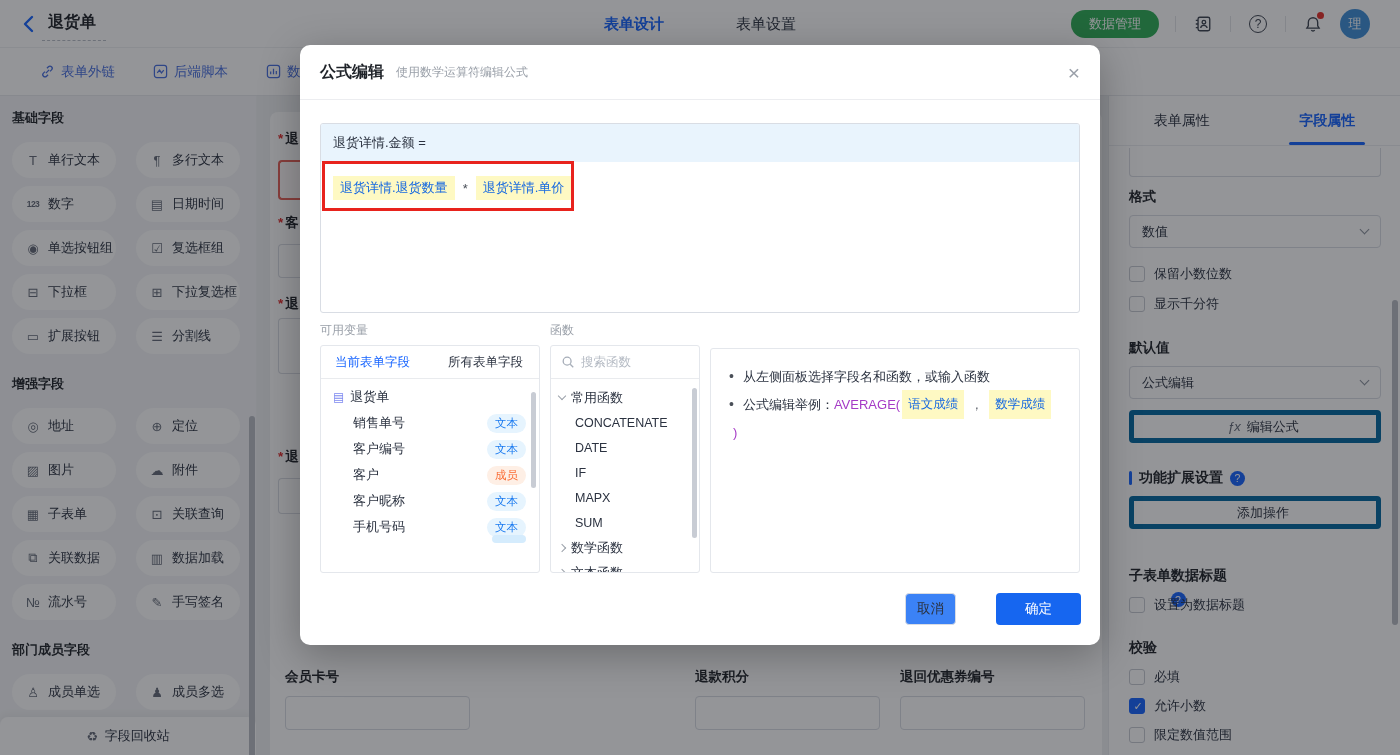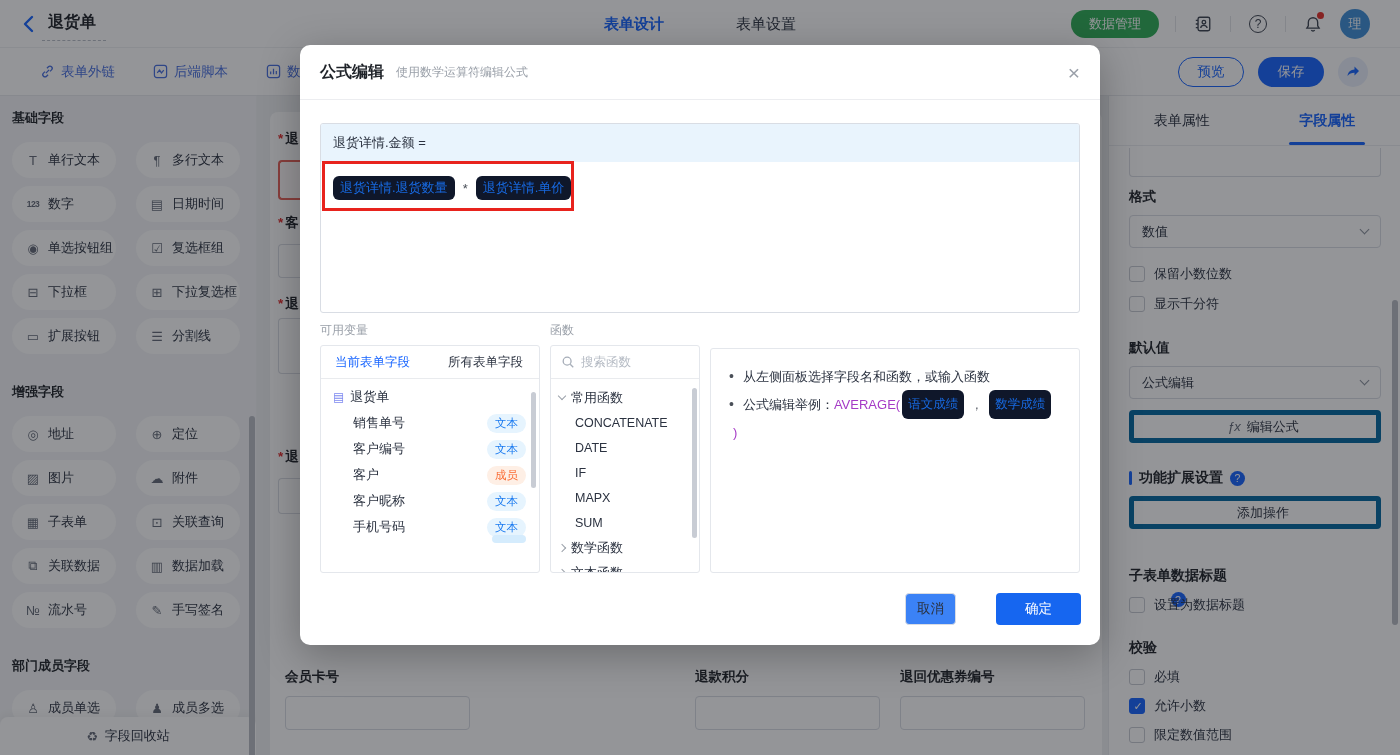--- a/index.html
+++ b/index.html
@@ -29,21 +29,21 @@
   .sb-left { display:flex; align-items:center; gap:38px; padding-left:40px; }
   .sb-link { display:flex; align-items:center; gap:6px; font-size:13.5px; color:#476fe0; cursor:pointer; }
   .sb-right { margin-left:auto; display:flex; align-items:center; gap:14px; padding-right:32px; }
   .btn-preview { width:66px; height:30px; border-radius:15px; background:#fff; border:1px solid #1664ff; color:#1664ff; font-size:13.5px; cursor:pointer; }
   .btn-save { width:66px; height:30px; border-radius:15px; background:#1664ff; border:none; color:#fff; font-size:13.5px; cursor:pointer; }
   .btn-share { width:30px; height:30px; border-radius:50%; background:#e9effc; border:none; display:flex; align-items:center; justify-content:center; cursor:pointer; }
 
   
   .sidebar { position:absolute; left:0; top:96px; width:256px; height:659px; background:#f4f5f7; overflow:hidden; padding-top:12px; z-index:1; }
   .sec-title { font-size:13px; font-weight:700; color:#1f2329; padding:0 12px; height:20px; line-height:20px; }
-  .sec-title.mt { margin-top:28px; }
+  .sec-title.mt { margin-top:20px; }
   .fields { display:grid; grid-template-columns:104px 104px; gap:8px 20px; padding:0 12px; margin-top:14px; }
   .pill { height:36px; background:#fff; border-radius:18px; display:flex; align-items:center; padding-left:13px; gap:7px; font-size:13px; color:#2b3240; cursor:pointer; }
   .pill .gly { width:16px; text-align:center; color:#646b78; font-size:13px; flex:none; }
   .pill .gly.num { font-size:8.5px; font-weight:700; letter-spacing:-0.5px; }
   .pill.ghost { visibility:visible; }
   .side-foot { position:absolute; left:0; right:0; bottom:0; height:38px; background:#fff; border-radius:8px 8px 0 0; box-shadow:0 -2px 8px rgba(31,35,41,.06); display:flex; align-items:center; justify-content:center; gap:7px; font-size:13px; color:#2b3240; cursor:pointer; }
   .side-thumb { position:absolute; right:1px; top:320px; width:6px; height:350px; border-radius:3px; background:#b8bcc4; }
 
   
   .canvas { position:absolute; left:256px; top:96px; width:852px; height:659px; background:#eef0f3; z-index:1; }
@@ -79,21 +79,21 @@
   
   .overlay { position:absolute; inset:0; background:rgba(17,21,26,0.45); z-index:50; }
   .modal { position:absolute; left:300px; top:45px; width:800px; height:600px; background:#fff; border-radius:10px; box-shadow:0 10px 40px rgba(0,0,0,.28); z-index:60; }
   .m-head { height:55px; display:flex; align-items:center; padding:0 20px; border-bottom:1px solid #ecedf0; }
   .m-title { font-size:16px; font-weight:700; color:#1f2329; }
   .m-sub { font-size:12px; color:#9aa0a9; margin-left:12px; }
   .m-close { margin-left:auto; font-size:21px; color:#9aa0a9; cursor:pointer; line-height:1; }
   .fx-box { position:absolute; left:20px; top:78px; width:760px; height:190px; border:1px solid #d9dde4; border-radius:3px; overflow:hidden; }
   .fx-target { height:38px; background:#e9f4fd; display:flex; align-items:center; padding:0 12px; font-size:13px; color:#2b3240; }
   .fx-body { padding:14px 12px; display:flex; align-items:center; }
-  .chip { background:#0f172a; color:#1769e0; font-size:13px; padding:3px 7px; border-radius:6px; cursor:pointer; }
+  .chip { background:#fef9c3; color:#1769e0; font-size:13px; padding:3px 7px; border-radius:0; cursor:pointer; }
   .chip.sm { font-size:12.5px; padding:1px 6px; }
   .fx-op { margin:0 8px; color:#4a4f58; font-size:13px; }
   .annotation { position:absolute; left:22px; top:116px; width:252px; height:50px; border:3px solid #e8231d; pointer-events:none; z-index:5; }
   .col-label { position:absolute; font-size:12px; color:#9aa0a9; }
   .vars-box { position:absolute; left:20px; top:300px; width:220px; height:228px; border:1px solid #e4e7ec; border-radius:3px; overflow:hidden; }
   .vb-tabs { height:33px; display:flex; align-items:center; border-bottom:1px solid #e9ebee; font-size:12.5px; }
   .vb-tab1 { padding-left:14px; color:#1664ff; cursor:pointer; }
   .vb-tab2 { margin-left:auto; padding-right:16px; color:#2b3240; cursor:pointer; }
   .vtree { position:relative; padding-top:5px; }
   .vrow { height:26px; display:flex; align-items:center; font-size:13px; color:#2b3240; padding-left:32px; cursor:pointer; }
@@ -188,29 +188,20 @@
         <span>后端脚本</span>
       </span>
       <span class="sb-link">
         <svg width="15" height="15" viewBox="0 0 16 16" fill="none" stroke="#476fe0" stroke-width="1.3">
             <rect x="1.5" y="1.5" width="13" height="13" rx="2.5"></rect>
             <path d="M5 11 V8 M8 11 V5 M11 11 V7.5"></path>
           </svg>
         <span>数据权限</span>
       </span>
     </div>
-    <div class="sb-right">
-      <button class="btn-preview">预览</button>
-      <button class="btn-save">保存</button>
-      <button class="btn-share">
-        <svg width="16" height="16" viewBox="0 0 16 16">
-            <path d="M9.5 2.5 L14 7 L9.5 11.5 V8.8 C6.5 8.8 4.2 9.8 2.5 12 C3 7.5 6 5.6 9.5 5.4 z" fill="#1664ff"></path>
-          </svg>
-      </button>
-    </div>
   </div>
 
   <aside class="sidebar">
     <div class="sec-title">基础字段</div>
     <div class="fields">
       <div class="pill">
           <span class="gly">T</span>
           <span>单行文本</span>
         </div>
       <div class="pill">

